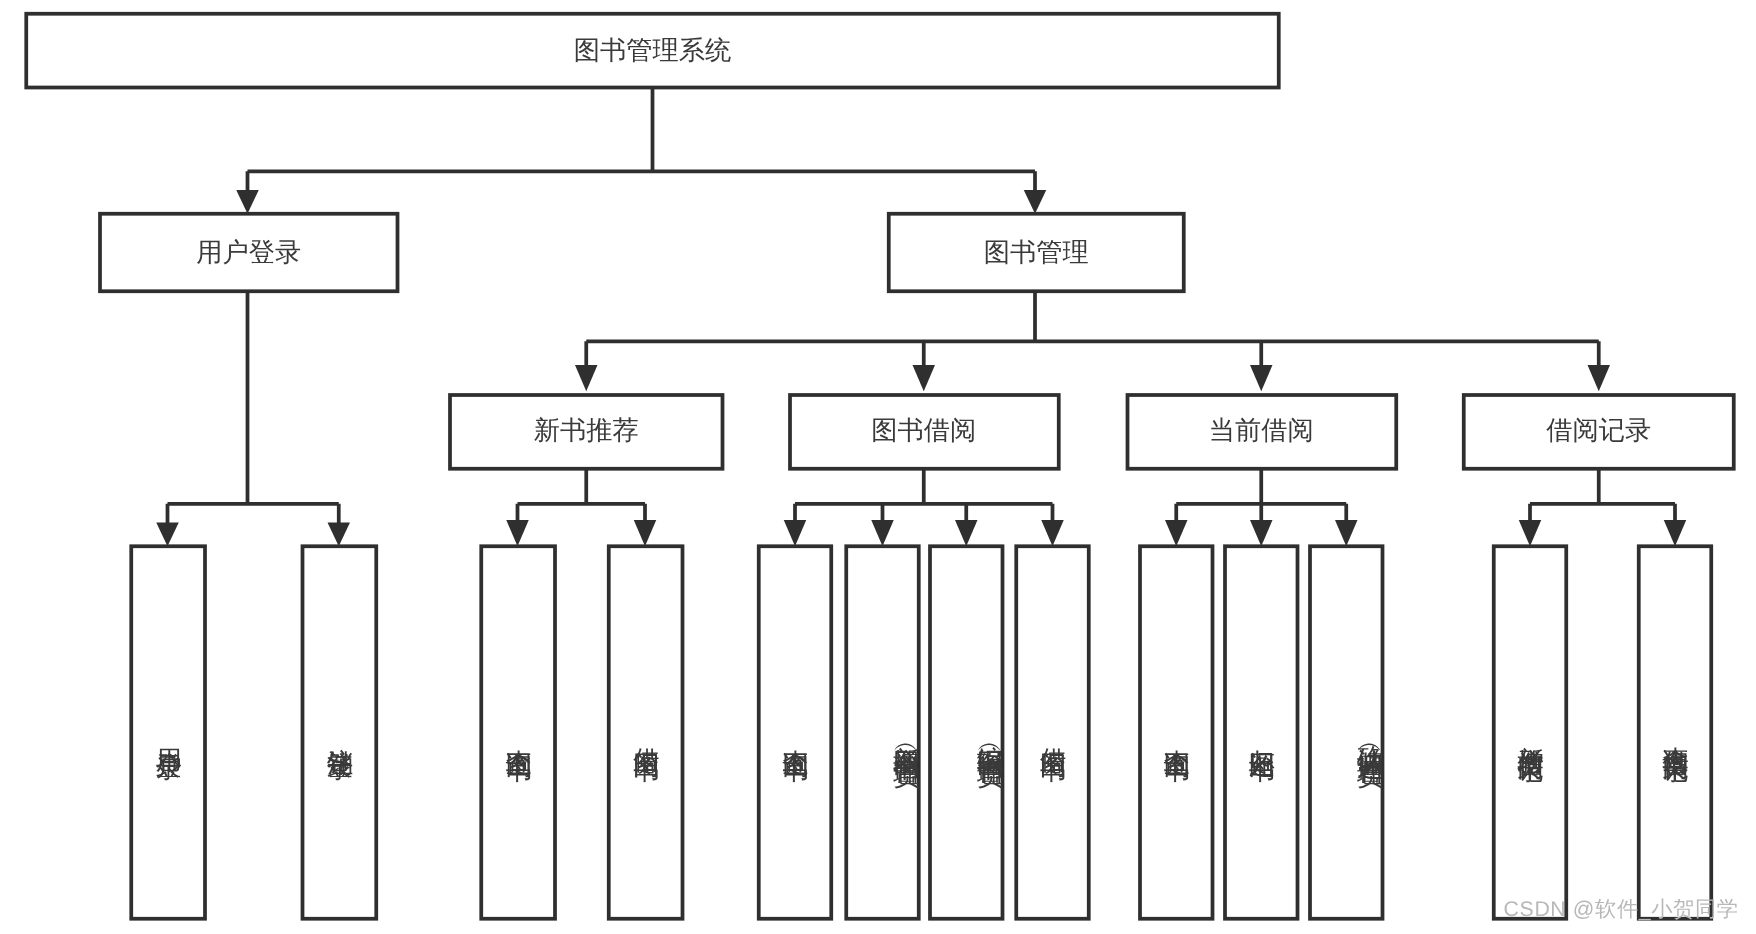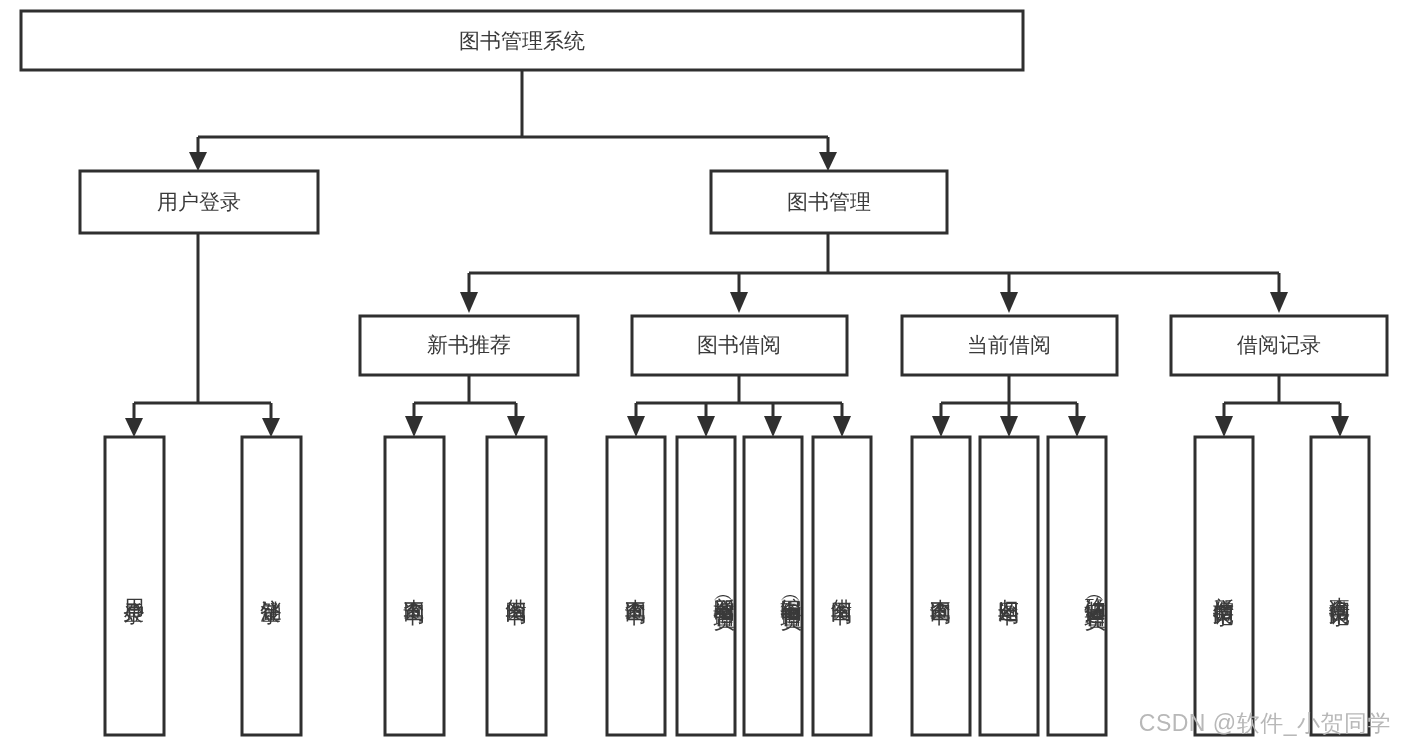--- a/index.html
+++ b/index.html
@@ -60,21 +60,21 @@
     line-height: 1;
     white-space: nowrap;
     text-align: center;
     pointer-events: none;
   }
   .watermark {
     position: absolute;
     right: 14px;
     bottom: 8px;
     font-family: "Liberation Sans", "DejaVu Sans", sans-serif;
-    font-size: 23px;
+    font-size: 17px;
     color: #b8b8b8;
     letter-spacing: 0.5px;
     white-space: nowrap;
   }
 </style>
 </head>
 <body>
 
 <div id="diagram-root">
 

